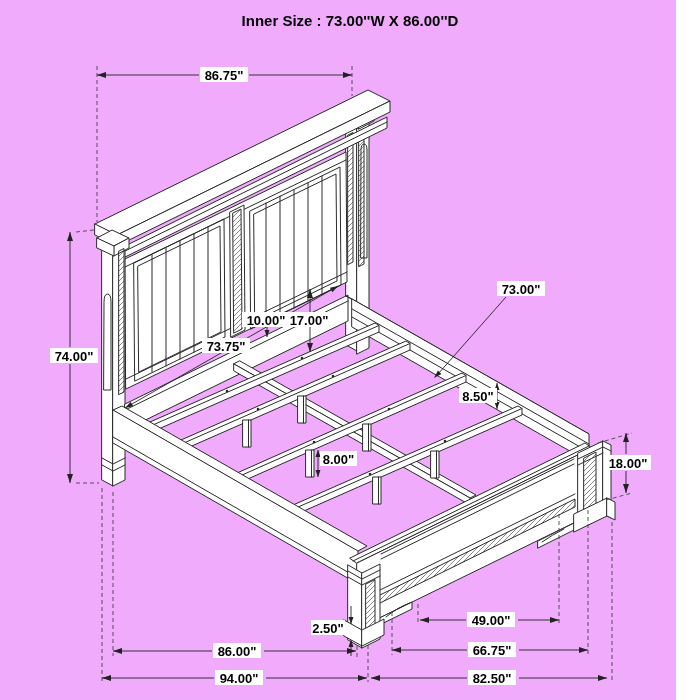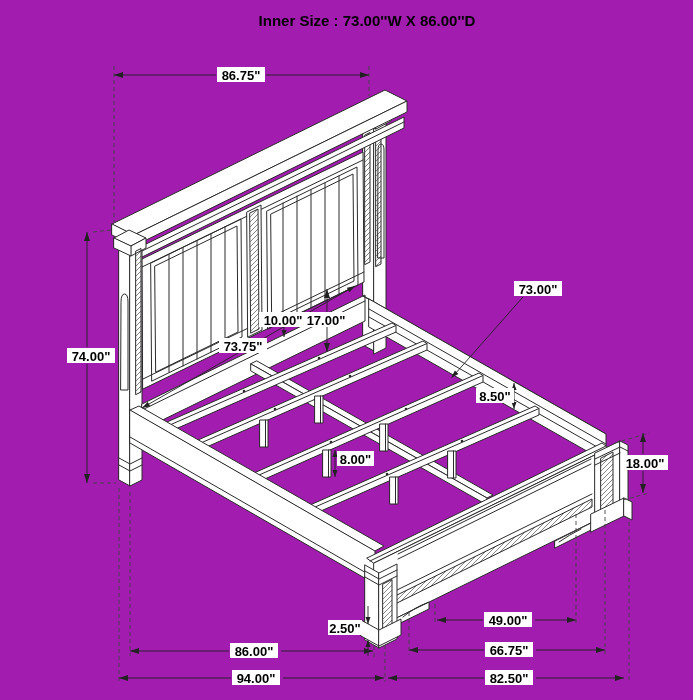--- a/index.html
+++ b/index.html
@@ -1,17 +1,17 @@
 <!DOCTYPE html>
 <html><head>
 <meta charset="utf-8">
 <style>
   html,body{margin:0;padding:0;background:#fff;}
-  #canvas{position:relative;width:676px;height:700px;background:#a21caf;overflow:hidden;
-          font-family:"Liberation Sans", sans-serif;padding-left:17px;}
+  #canvas{position:relative;width:676px;height:700px;background:#f0abfc;overflow:hidden;
+          font-family:"Liberation Sans", sans-serif;}
   svg{display:block;}
   .dim-label{font-family:"Liberation Sans", sans-serif;font-size:13px;font-weight:bold;fill:#000;}
   .title-label{font-family:"Liberation Sans", sans-serif;font-size:15px;font-weight:bold;fill:#000;}
 </style>
 </head>
 <body>
 
 <div id="canvas">
 <svg width="700" height="700" viewBox="0 0 700 700">
   <defs>

